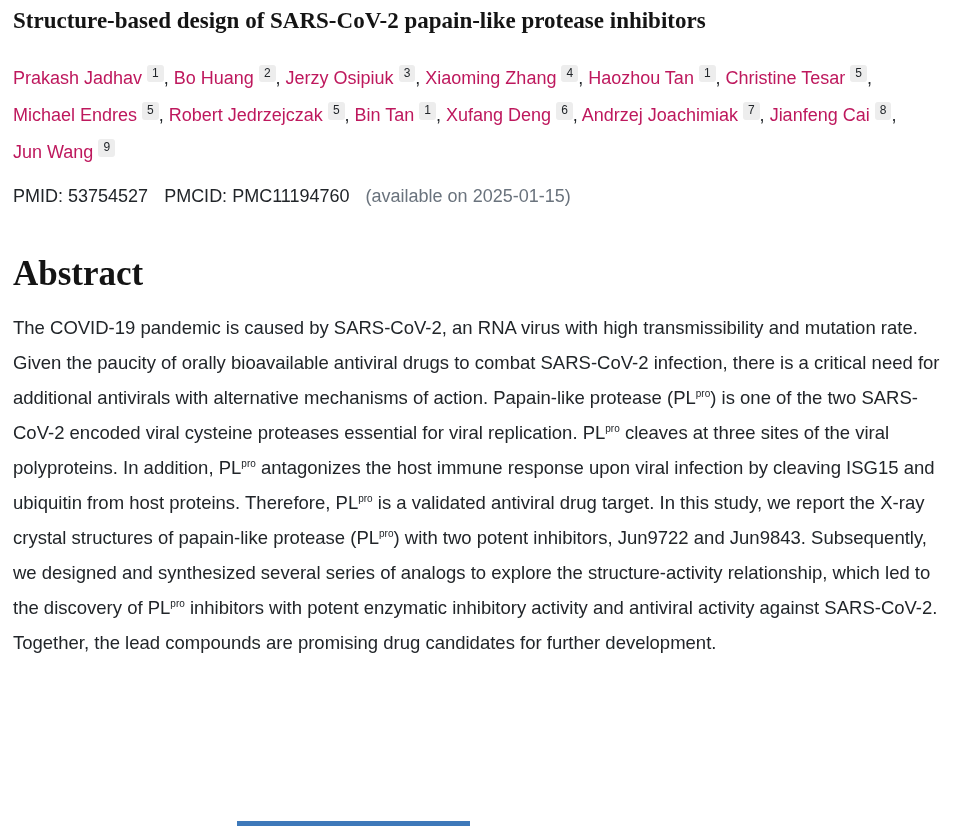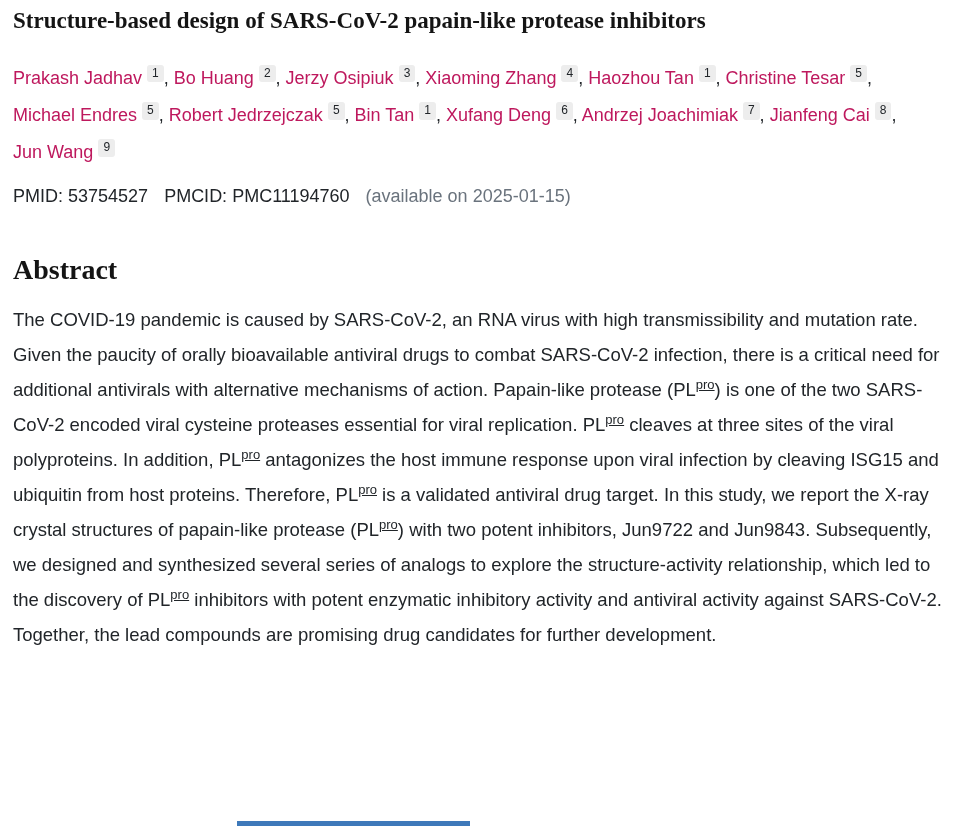--- a/index.html
+++ b/index.html
@@ -82,36 +82,35 @@
   .muted { color: #6a737d; }
   .doi-link {
     color: #2d77c2;
     text-decoration: none;
     cursor: pointer;
   }
 
   .abstract-heading {
     font-family: "Liberation Serif", serif;
     font-weight: 700;
-    font-size: 28px;
+    font-size: 35px;
     color: #141414;
     margin: 42px 0 16px 0;
   }
   .abstract-body {
     font-size: 18.5px;
     line-height: 35px;
     color: #212529;
     max-width: 937px;
     margin: 0;
   }
   .pro-sup {
-    font-size: 13px;
+    font-size: 10px;
     line-height: 0;
     vertical-align: super;
-    text-decoration: underline;
   }
 
   .section-divider-bar {
     position: absolute;
     left: 237px;
     bottom: 0;
     width: 233px;
     height: 5px;
     background: #3e79ba;
   }

